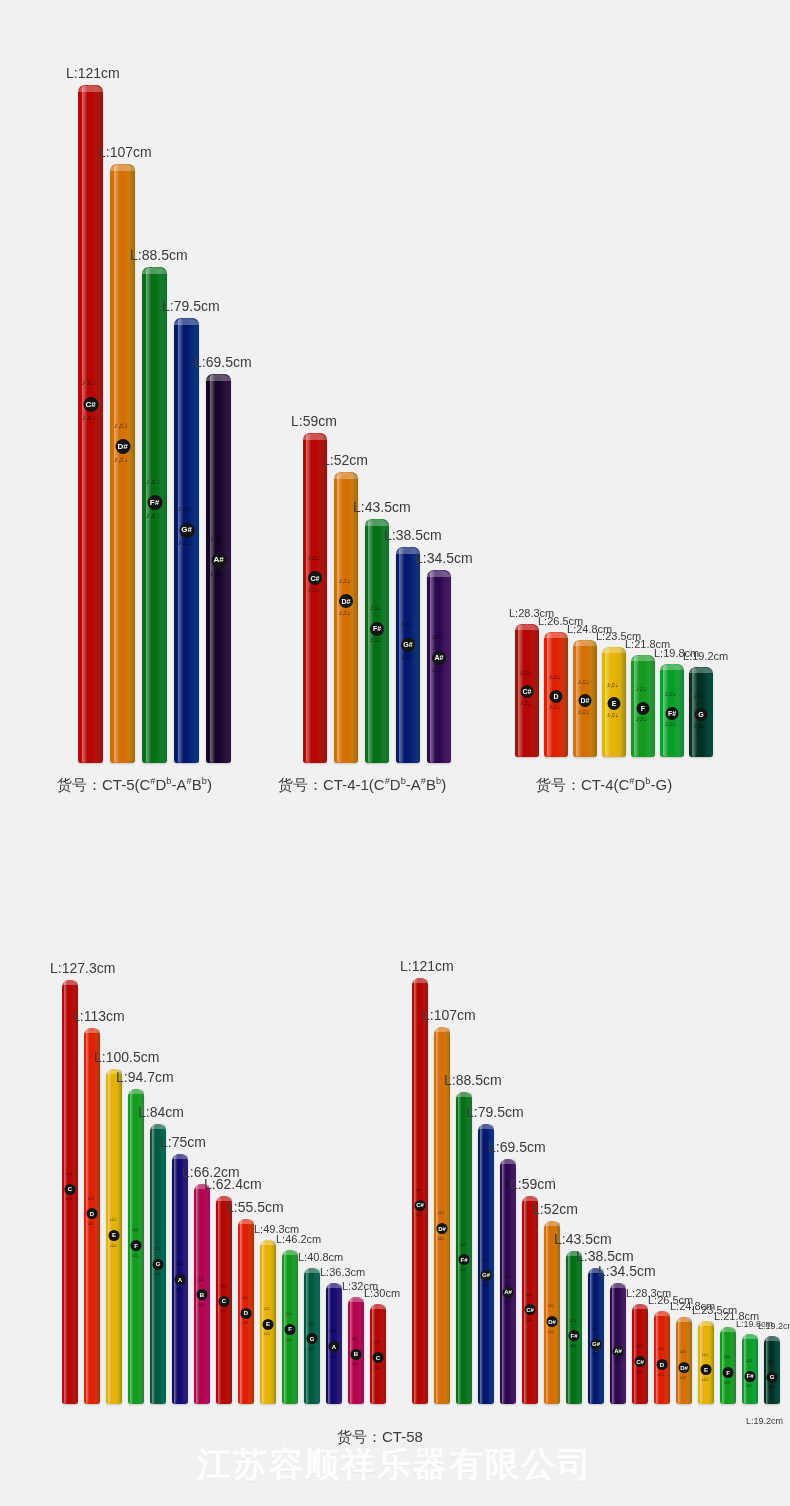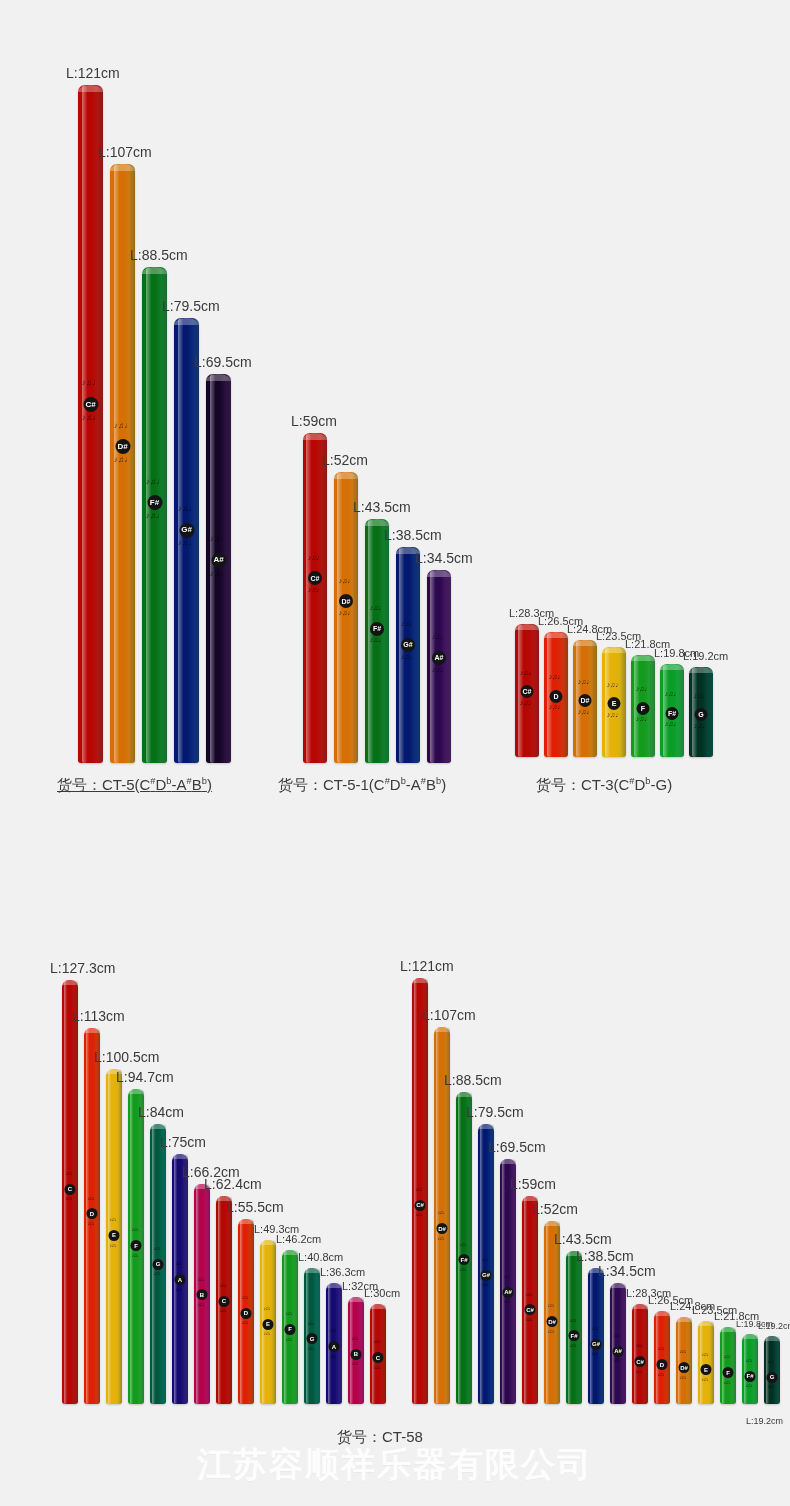--- a/index.html
+++ b/index.html
@@ -524,19 +524,19 @@
           <span class="cap" style="height: 5px;"></span>
           <span class="sheen"></span>
           <span class="shade"></span>
           <span class="notes" style="font-size: 5px; top: 21.3937px;">♪ ♫ ♩</span>
           <span class="badge" style="width: 11px; height: 11px; top: 35.1437px; font-size: 6px;">G</span>
           <span class="notes" style="font-size: 5px; top: 46.6937px;">♪ ♫ ♩</span>
         </div>
         <div class="len xs" style="left: 758px; top: 1321.42px;">L:19.2cm</div>
       </div>
       <div class="len xs" style="left: 746px; top: 1416px;">L:19.2cm</div>
-      <div class="caption" style="left: 57px; top: 776px; text-decoration: underline;"><span>货号：</span><span>CT-5</span><span>(C</span><sup>#</sup><span>D</span><sup>b</sup><span>-A</span><sup>#</sup><span>B</span><sup>b</sup><span>)</span></div>
-      <div class="caption" style="left: 278px; top: 776px;"><span>货号：</span><span>CT-5-1</span><span>(C</span><sup>#</sup><span>D</span><sup>b</sup><span>-A</span><sup>#</sup><span>B</span><sup>b</sup><span>)</span></div>
-      <div class="caption" style="left: 536px; top: 776px;"><span>货号：</span><span>CT-3</span><span>(C</span><sup>#</sup><span>D</span><sup>b</sup><span>-G</span><span>)</span></div>
+      <div class="caption" style="left: 57px; top: 776px;"><span>货号：</span><span>CT-5</span><span>(C</span><sup>#</sup><span>D</span><sup>b</sup><span>-A</span><sup>#</sup><span>B</span><sup>b</sup><span>)</span></div>
+      <div class="caption" style="left: 278px; top: 776px;"><span>货号：</span><span>CT-4-1</span><span>(C</span><sup>#</sup><span>D</span><sup>b</sup><span>-A</span><sup>#</sup><span>B</span><sup>b</sup><span>)</span></div>
+      <div class="caption" style="left: 536px; top: 776px;"><span>货号：</span><span>CT-4</span><span>(C</span><sup>#</sup><span>D</span><sup>b</sup><span>-G</span><span>)</span></div>
       <div class="caption" style="left: 337px; top: 1428px;"><span>货号：</span><span>CT-58</span></div>
     </div>
   <div class="watermark">江苏容顺祥乐器有限公司</div>
 </div>
 
 </body></html>

